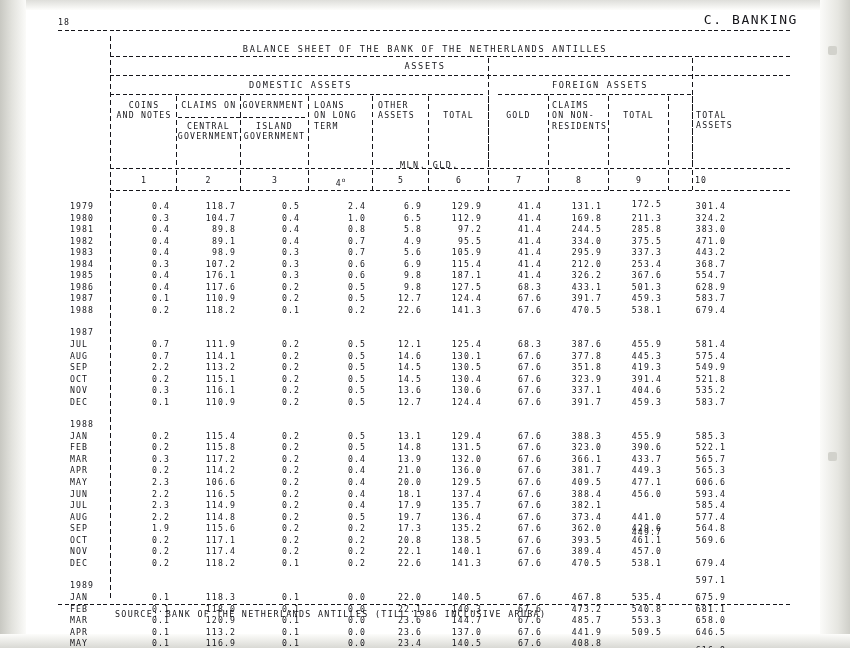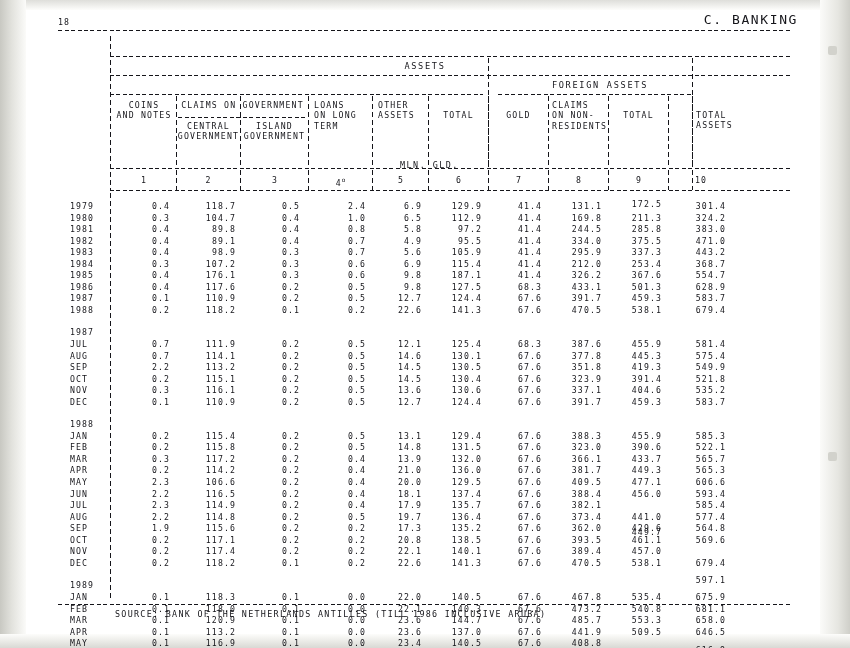--- a/index.html
+++ b/index.html
@@ -173,22 +173,24 @@
   <div class="scan-right-edge"></div>
   <div class="scan-bottom-edge"></div>
   <div class="punch" style="left:828px; top:46px;"></div>
   <div class="punch" style="left:828px; top:452px;"></div>
 
   <div class="content">
 
     <div class="page-num">18</div>
     <div class="section-label">C. BANKING</div>
 
+    <div class="title">BALANCE SHEET OF THE BANK OF THE NETHERLANDS ANTILLES</div>
     <div class="assets-label">ASSETS</div>
 
+    <div class="group-dom">DOMESTIC ASSETS</div>
     <div class="group-for">FOREIGN ASSETS</div>
 
     <div class="unit">MLN. GLD.</div>
 
     <div id="rules">
         <div class="rule" style="left: 58px; top: 30px; width: 734px; height: 1px; background: repeating-linear-gradient(to right, rgb(21, 21, 26) 0px, rgb(21, 21, 26) 4px, transparent 4px, transparent 6.5px);"></div>
         <div class="rule" style="left: 110px; top: 56px; width: 682px; height: 1px; background: repeating-linear-gradient(to right, rgb(21, 21, 26) 0px, rgb(21, 21, 26) 4px, transparent 4px, transparent 6.5px);"></div>
         <div class="rule" style="left: 110px; top: 75px; width: 682px; height: 1px; background: repeating-linear-gradient(to right, rgb(21, 21, 26) 0px, rgb(21, 21, 26) 4px, transparent 4px, transparent 6.5px);"></div>
         <div class="rule" style="left: 110px; top: 94px; width: 373px; height: 1px; background: repeating-linear-gradient(to right, rgb(21, 21, 26) 0px, rgb(21, 21, 26) 4px, transparent 4px, transparent 6.5px);"></div>
         <div class="rule" style="left: 498px; top: 94px; width: 194px; height: 1px; background: repeating-linear-gradient(to right, rgb(21, 21, 26) 0px, rgb(21, 21, 26) 4px, transparent 4px, transparent 6.5px);"></div>

